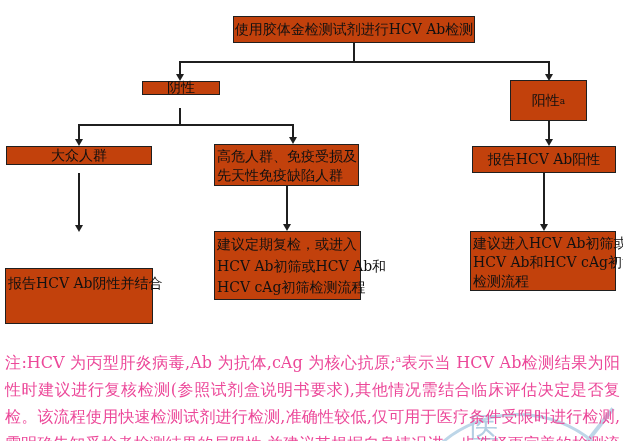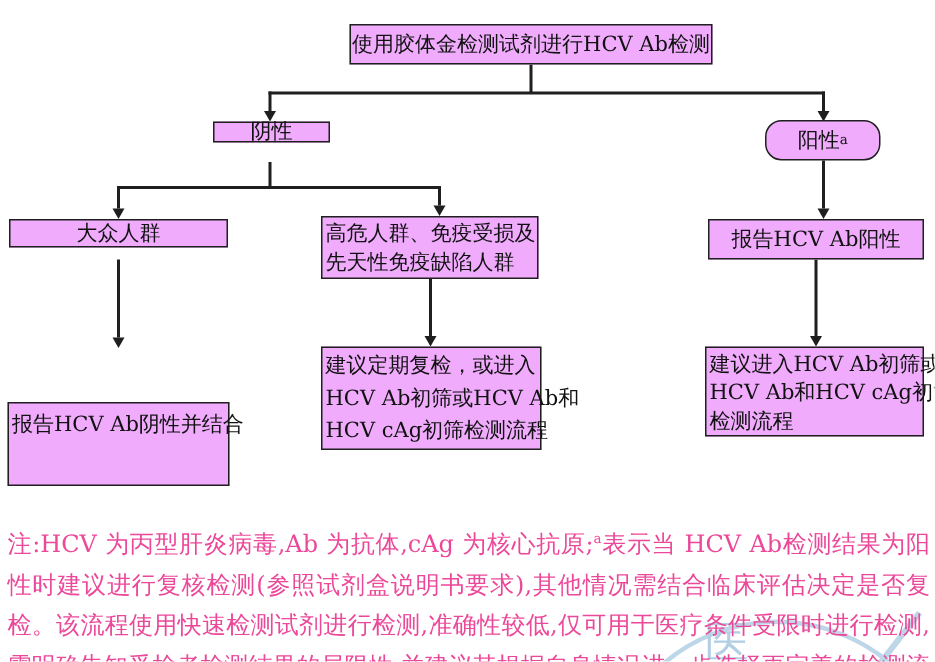--- a/index.html
+++ b/index.html
@@ -10,21 +10,21 @@
   #page{
     position:relative;
     width:623px;height:441px;
     background:#ffffff;
     overflow:hidden;
   }
   
   .node{
     position:absolute;
     border:1.5px solid #1f1f1f;
-    background:#f0abfc;
+    background:#c2410c;
     color:#111;
     font-size:14px;
     box-sizing:border-box;
     z-index:2;
   }
   .node.center{
     display:flex;align-items:center;justify-content:center;
     text-align:center;
     white-space:nowrap;
   }
@@ -84,21 +84,21 @@
 <div id="page">
 
   <div class="wm-circle"></div>
   <div class="wm-char">医</div>
   <div class="wm-stroke"></div>
 
   <div class="node center" style="left:233px;top:16px;width:242px;height:27px;">使用胶体金检测试剂进行HCV Ab检测</div>
 
   <div class="node center" style="left:142px;top:81px;width:78px;height:14px;">阴性</div>
 
-  <div class="node center" style="left:510px;top:80px;width:77px;height:27px;border-radius:11px;">
+  <div class="node center" style="left:510px;top:80px;width:77px;height:41px;">
       <span>阳性</span>
       <sup>a</sup>
     </div>
 
   <div class="node center" style="left:6px;top:146px;width:146px;height:19px;">大众人群</div>
 
   <div class="node multiline" style="left:214px;top:144px;width:145px;height:42px;line-height:19px;">
     <span class="ln">高危人群、免疫受损及</span>
     <span class="ln">先天性免疫缺陷人群</span>
   </div>

